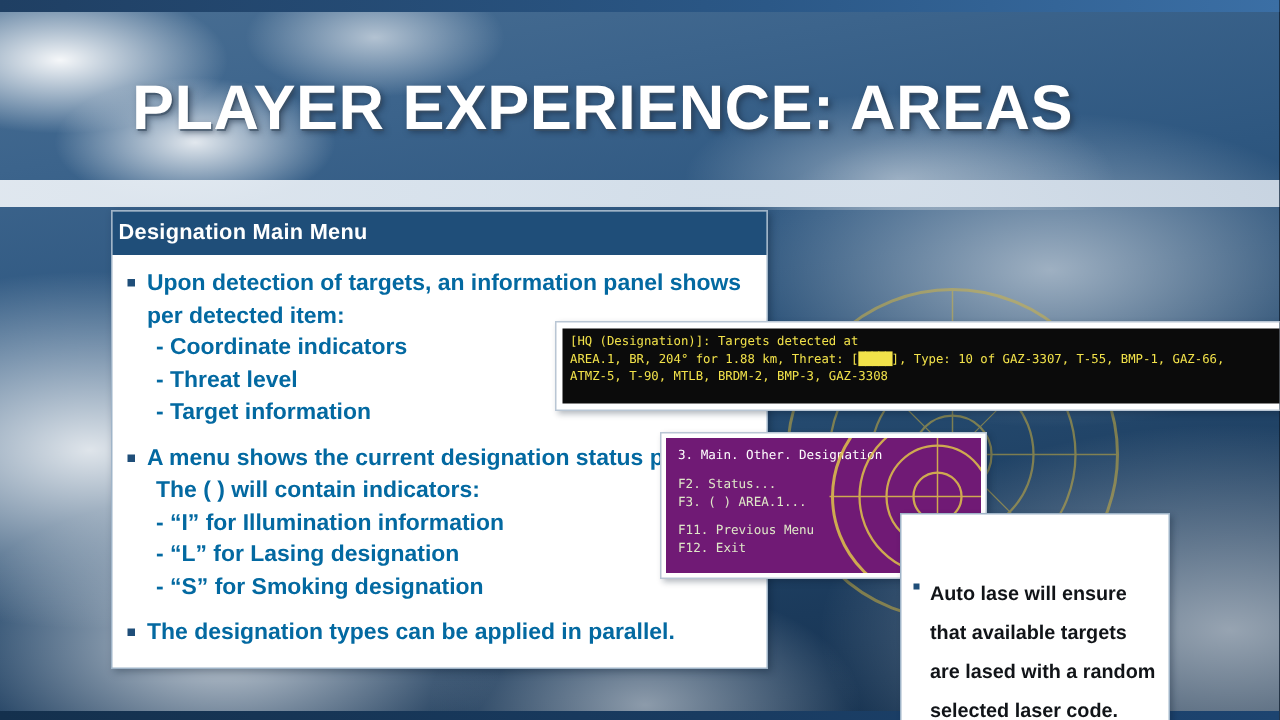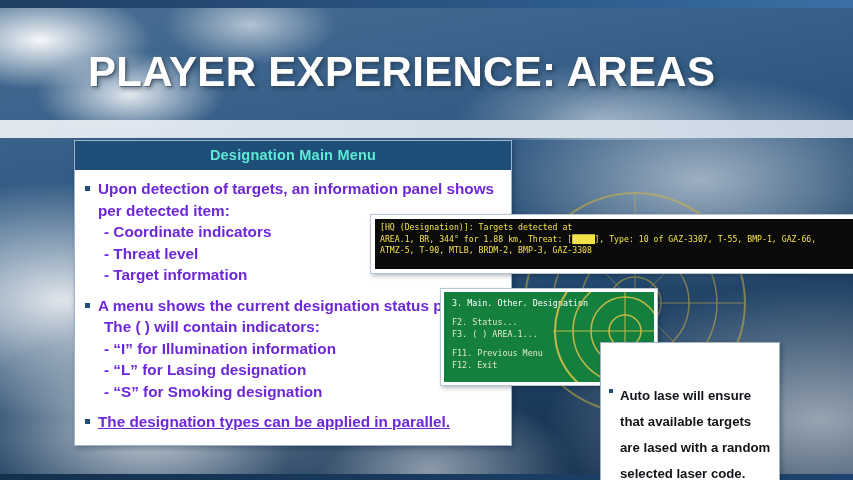--- a/index.html
+++ b/index.html
@@ -76,46 +76,46 @@
     position: absolute;
     left: 74px;
     top: 140px;
     width: 436px;
     background: #ffffff;
     border: 1px solid #9fb4c8;
     box-shadow: 2px 2px 5px rgba(10,25,45,0.35);
   }
   .panel-header {
     background: #1f4e79;
-    color: #5eead4;
+    color: #ffffff;
     font-size: 14.5px;
     font-weight: bold;
-    text-align: center;
+    text-align: left;
     padding: 6px 4px 7px 4px;
     letter-spacing: 0.2px;
   }
   .panel-body {
     padding: 8px 10px 10px 8px;
     color: #101418;
   }
   ul.bullets {
     list-style: none;
     margin: 0;
     padding: 0;
   }
   ul.bullets > li {
     position: relative;
     padding-left: 15px;
     font-size: 15.3px;
     font-weight: bold;
     line-height: 21.5px;
     margin-bottom: 9px;
-    color: #6d28d9;
-  }
-  ul.bullets > li:last-child { margin-bottom: 2px; text-decoration: underline; }
+    color: #0369a1;
+  }
+  ul.bullets > li:last-child { margin-bottom: 2px; }
   ul.bullets > li::before {
     content: "";
     position: absolute;
     left: 2px;
     top: 8px;
     width: 5px;
     height: 5px;
     background: #1f4e79;
   }
   .sub {
@@ -168,21 +168,21 @@
     border: 1px solid #b9c6d4;
     box-shadow: 2px 2px 4px rgba(10,25,45,0.3);
     padding: 3px;
     box-sizing: border-box;
     overflow: hidden;
   }
   .menu-inner {
     position: relative;
     width: 100%;
     height: 100%;
-    background: #15803d;
+    background: #701a75;
     overflow: hidden;
     font-family: "DejaVu Sans Mono", monospace;
     font-size: 8.4px;
     line-height: 11.4px;
     color: #dfe8c8;
     box-sizing: border-box;
     padding: 6px 8px;
   }
   .menu-inner .mline { white-space: nowrap; }
   .menu-inner .mtitle { color: #ffffff; }
@@ -285,21 +285,21 @@
         <li>
           <span>The designation types can be applied in parallel.</span>
         </li>
       </ul>
     </div>
   </div>
 
   <div class="hq-shot">
     <div class="hq-inner">
       <div>[HQ (Designation)]: Targets detected at</div>
-      <div><span>AREA.1, BR, 344° for 1.88 km, Threat: [</span><span class="blk">█████</span><span>], Type: 10 of GAZ-3307, T-55, BMP-1, GAZ-66,</span></div>
+      <div><span>AREA.1, BR, 204° for 1.88 km, Threat: [</span><span class="blk">█████</span><span>], Type: 10 of GAZ-3307, T-55, BMP-1, GAZ-66,</span></div>
       <div>ATMZ-5, T-90, MTLB, BRDM-2, BMP-3, GAZ-3308</div>
     </div>
   </div>
 
   <div class="menu-shot">
     <div class="menu-inner">
       <svg class="radar" viewBox="0 0 150 150">
         <circle cx="75" cy="75" r="70" fill="none" stroke="#e0c44a" stroke-width="2"></circle>
         <circle cx="75" cy="75" r="52" fill="none" stroke="#e0c44a" stroke-width="1.5"></circle>
         <circle cx="75" cy="75" r="34" fill="none" stroke="#e0c44a" stroke-width="1.5"></circle>

